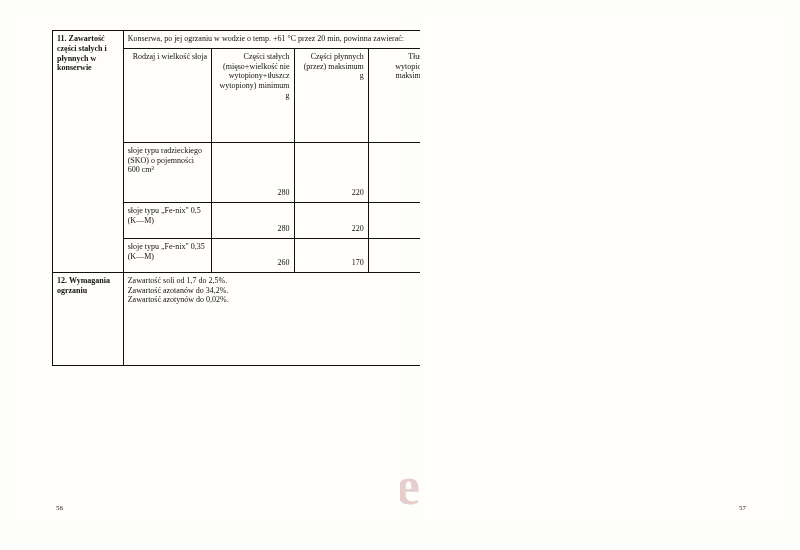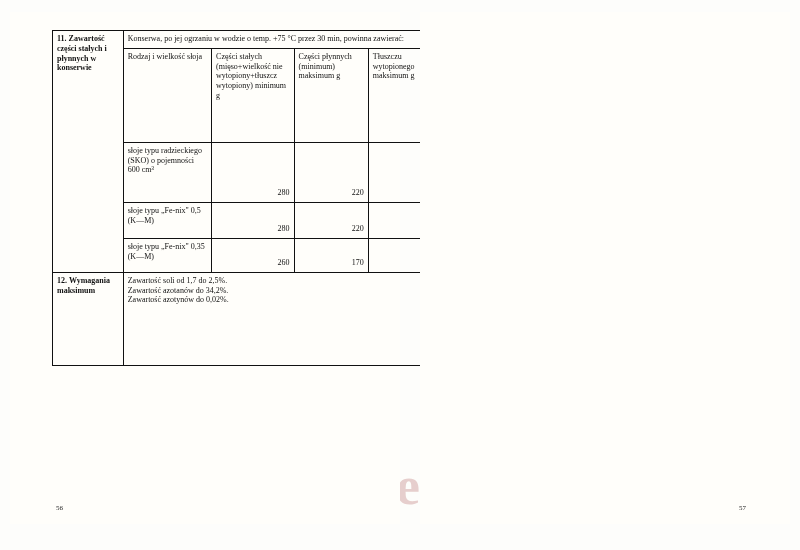--- a/index.html
+++ b/index.html
@@ -48,21 +48,21 @@
     padding:3px 4px 4px 4px;
     font-size:8px;
     line-height:1.22;
   }
   .c{text-align:right;}
   .b{font-weight:700;}
 
   
   .lt{position:absolute;left:42px;top:18px;width:330px;padding-left:40px;}
   .lt td{font-size:7.6px;}
-  .hdr-cell{vertical-align:bottom;text-align:left;}
+  .hdr-cell{vertical-align:bottom;text-align:right;}
 
   .folio{
     position:absolute;
     bottom:12px;
     font-size:7px;
     color:#222;
   }
   .folio-l{left:46px;}
   .folio-r{right:44px;}
 </style>
@@ -82,27 +82,27 @@
         <col style="width:63px">
         <col style="width:62px">
       </colgroup>
 
       <tbody>
           <tr>
         <td rowspan="5">
           <span class="b">11.</span>
           <span class="b">Zawartość części stałych i płynnych w konserwie</span>
         </td>
-        <td colspan="4">Konserwa, po jej ogrzaniu w wodzie o temp. +75 °C przez 30 min, powinna zawierać:</td>
+        <td colspan="4">Konserwa, po jej ogrzaniu w wodzie o temp. +61 °C przez 20 min, powinna zawierać:</td>
       </tr>
 
       <tr>
         <td class="hdr-cell" style="height:86px">Rodzaj i wielkość słoja</td>
         <td class="hdr-cell">Części stałych (mięso+wielkość nie wytopiony+tłuszcz wytopiony) minimum g</td>
-        <td class="hdr-cell">Części płynnych (minimum) maksimum g</td>
+        <td class="hdr-cell">Części płynnych (przez) maksimum g</td>
         <td class="hdr-cell">Tłuszczu wytopionego maksimum g</td>
       </tr>
 
       <tr>
         <td style="height:52px">słoje typu radzieckiego (SKO) o pojemności 600 cm³</td>
         <td class="c" style="vertical-align:bottom">280</td>
         <td class="c" style="vertical-align:bottom">220</td>
         <td class="c" style="vertical-align:bottom">50</td>
       </tr>
 
@@ -116,21 +116,21 @@
       <tr>
         <td style="height:26px">słoje typu „Fe-nix"  0,35  (K—M)</td>
         <td class="c" style="vertical-align:bottom">260</td>
         <td class="c" style="vertical-align:bottom">170</td>
         <td class="c" style="vertical-align:bottom">52</td>
       </tr>
 
       <tr>
         <td style="height:85px">
           <span class="b">12.</span>
-          <span class="b">Wymagania maksimum</span>
+          <span class="b">Wymagania ogrzaniu</span>
         </td>
         <td colspan="4">
           <div>Zawartość soli od 1,7 do 2,5%.</div>
           <div>Zawartość azotanów do 34,2%.</div>
           <div>Zawartość azotynów do 0,02%.</div>
         </td>
       </tr>
     </tbody>
       </table>
 

